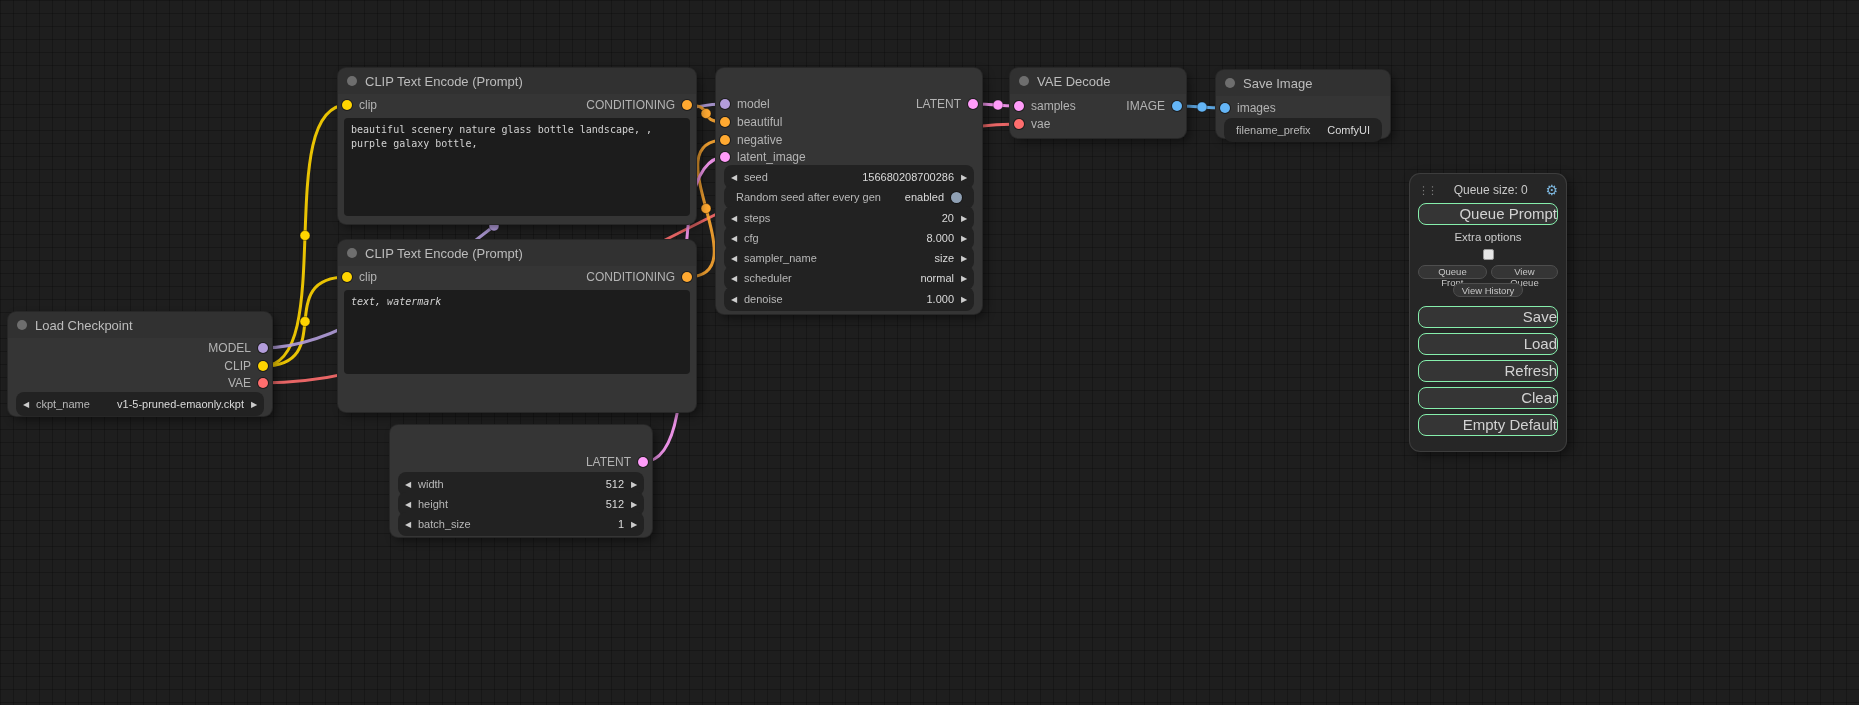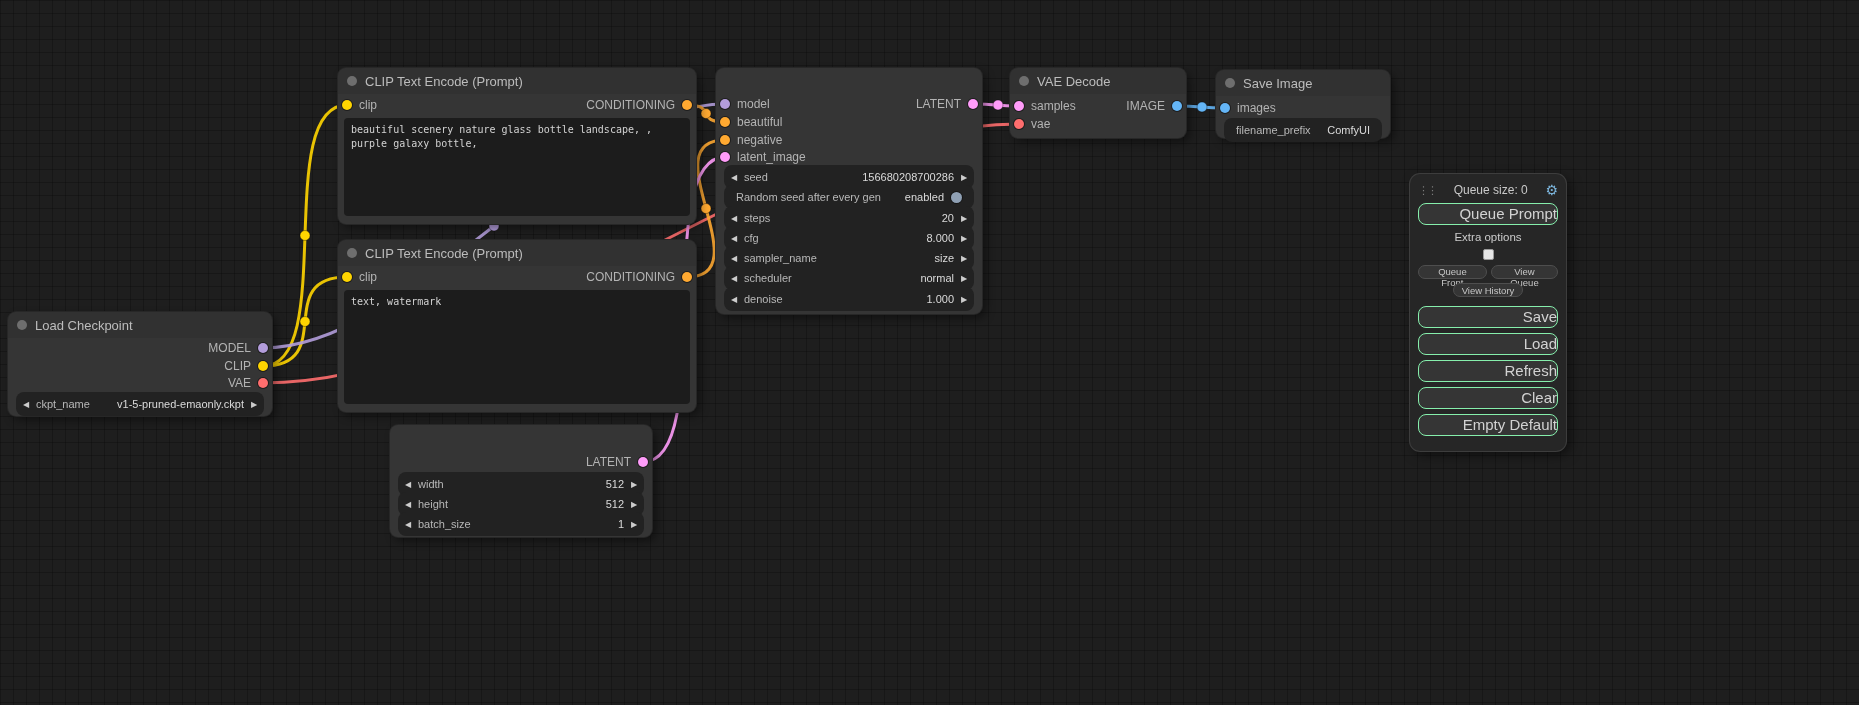--- a/index.html
+++ b/index.html
@@ -157,21 +157,21 @@
     <span>CLIP Text Encode (Prompt)</span>
   </div>
   <div class="slot in" style="top:28px">
     <span class="dot" style="background: rgb(255, 213, 0);"></span>
     <span>clip</span>
   </div>
   <div class="slot out" style="top:28px">
     <span>CONDITIONING</span>
     <span class="dot" style="background: rgb(255, 169, 49);"></span>
   </div>
-  <textarea class="prompt" style="top: 50px; height: 114px;" spellcheck="false">text, watermark</textarea>
+  <textarea class="prompt" style="top: 50px; height: 84px; font-style: italic;" spellcheck="false">text, watermark</textarea>
 </div>
 
 <div class="node" style="left:390px;top:425px;width:262px;height:112px">
   <div class="slot out" style="top:28px">
     <span>LATENT</span>
     <span class="dot" style="background: rgb(255, 156, 249);"></span>
   </div>
   <div class="widget" style="top:47px">
     <span class="arr">◀</span>
     <span>width</span>

